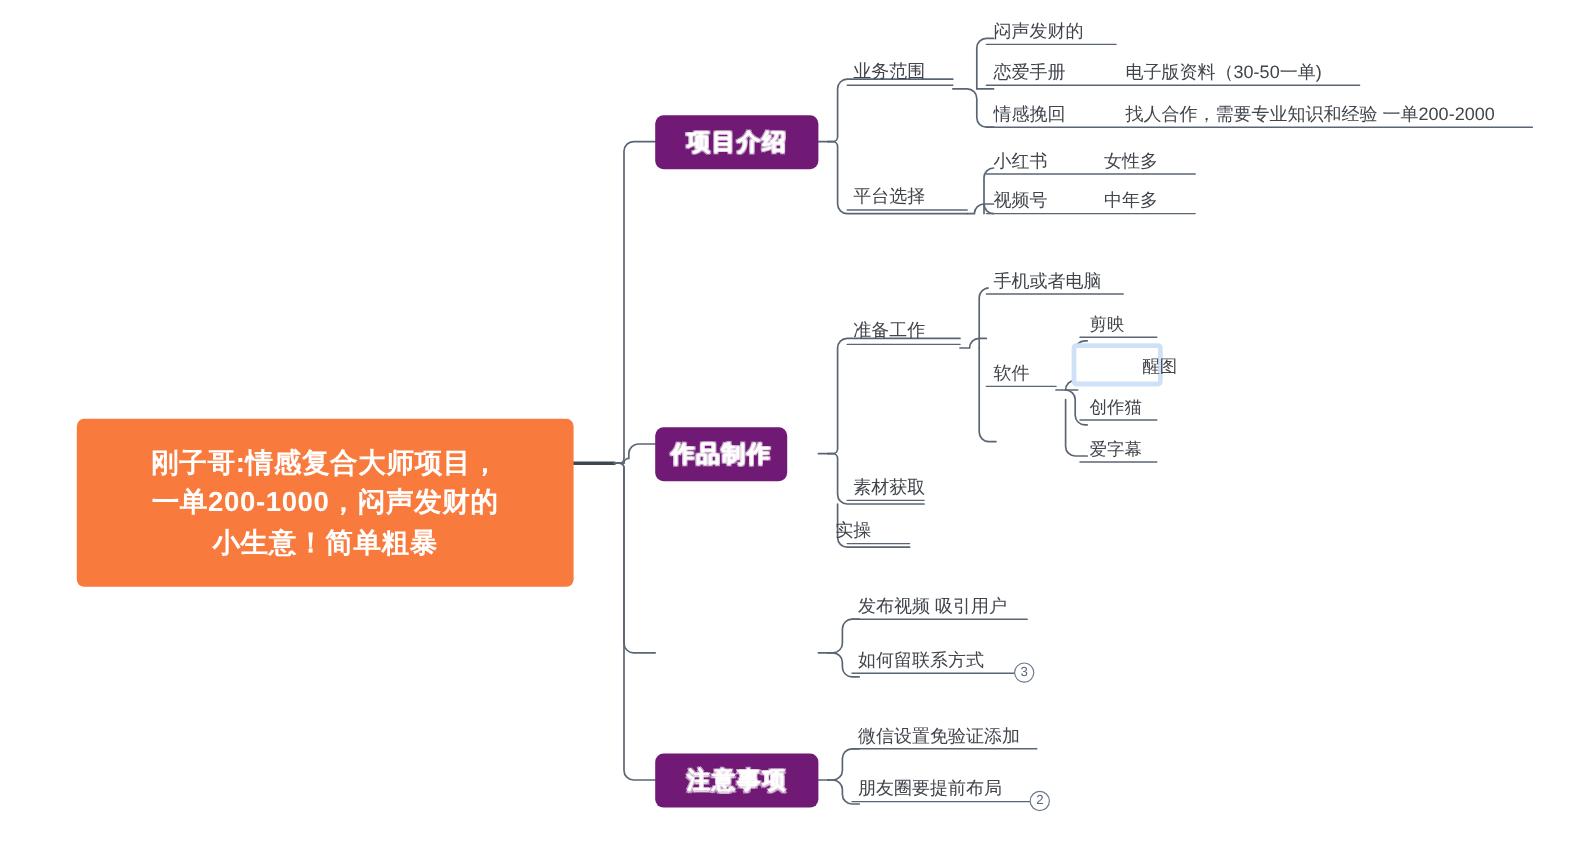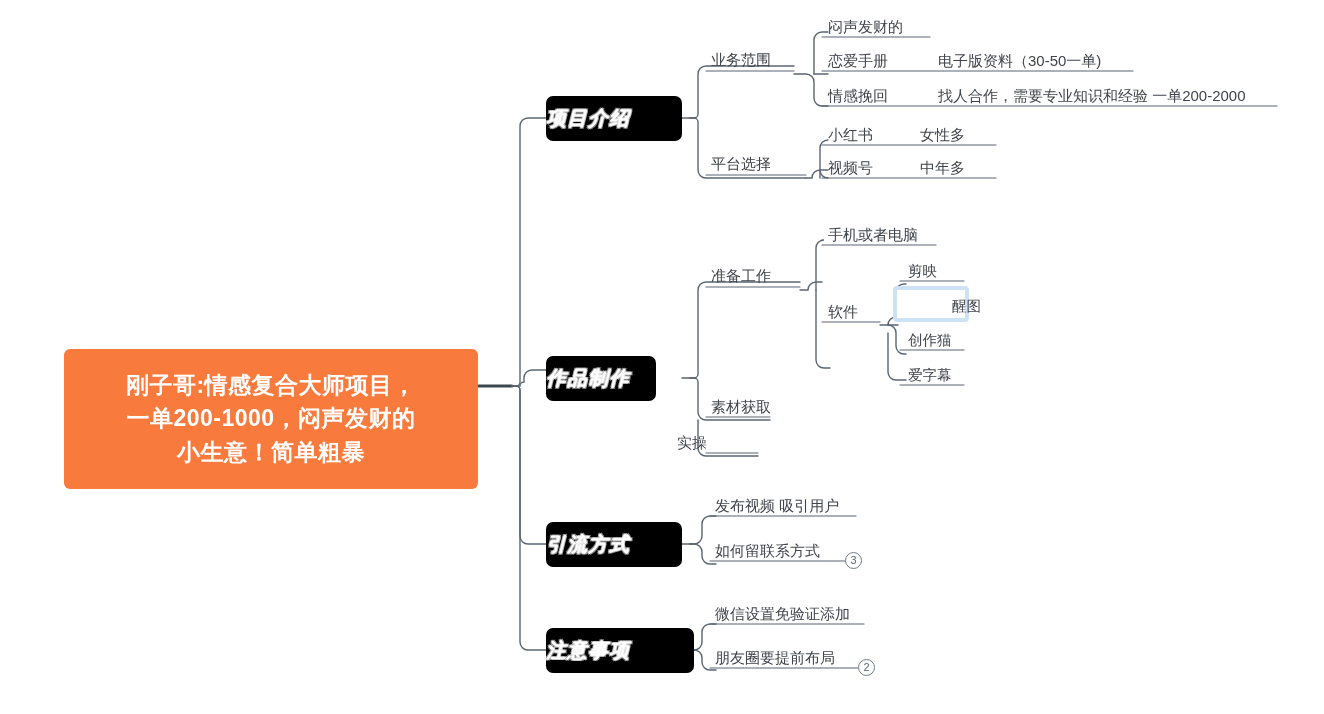--- a/index.html
+++ b/index.html
@@ -42,27 +42,26 @@
     font-size: 23px;
     font-weight: bold;
     line-height: 1.45;
     text-align: center;
     letter-spacing: .5px;
   }
 
   
   .branch-node {
     position: absolute;
-    background: #000000;
+    background: #701a75;
     border-radius: 7px;
     display: flex;
     align-items: center;
-    justify-content: flex-start;
+    justify-content: center;
     z-index: 5;
-    font-style: italic;
   }
   .branch-text {
     color: #ffffff;
     font-size: 20px;
     font-weight: bold;
     letter-spacing: 1px;
     text-shadow:
       -1px -1px 0 rgba(255,255,255,.55),
        1px -1px 0 rgba(255,255,255,.55),
       -1px  1px 0 rgba(255,255,255,.55),
@@ -188,45 +187,42 @@
   </div>
 
   <div class="branch-node" style="left:546px; top:96px; width:136px; height:45px;">
     <span class="branch-text">项目介绍</span>
   </div>
 
   <div class="branch-node" style="left:546px; top:356px; width:110px; height:45px;">
     <span class="branch-text">作品制作</span>
   </div>
 
-  <div class="branch-node" style="left:546px; top:522px; width:136px; height:45px;">
-    <span class="branch-text">引流方式</span>
-  </div>
-
-  <div class="branch-node" style="left:546px; top:628px; width:148px; height:45px;">
+
+  <div class="branch-node" style="left:546px; top:628px; width:136px; height:45px;">
     <span class="branch-text">注意事项</span>
   </div>
 
   <div class="topic" style="left:711px; top:52px;">业务范围</div>
   <div class="topic" style="left:711px; top:156px;">平台选择</div>
 
   <div class="topic" style="left:828px; top:19px;">闷声发财的</div>
   <div class="topic" style="left:828px; top:53px;">恋爱手册</div>
   <div class="topic" style="left:938px; top:53px;">电子版资料（30-50一单)</div>
   <div class="topic" style="left:828px; top:88px;">情感挽回</div>
   <div class="topic" style="left:938px; top:88px;">找人合作，需要专业知识和经验 一单200-2000</div>
 
   <div class="topic" style="left:828px; top:127px;">小红书</div>
   <div class="topic" style="left:920px; top:127px;">女性多</div>
   <div class="topic" style="left:828px; top:160px;">视频号</div>
   <div class="topic" style="left:920px; top:160px;">中年多</div>
 
   <div class="topic" style="left:711px; top:268px;">准备工作</div>
   <div class="topic" style="left:711px; top:399px;">素材获取</div>
-  <div class="topic" style="left:677px; top:435px;">实操</div>
+  <div class="topic" style="left:696px; top:435px;">实操</div>
 
   <div class="topic" style="left:828px; top:227px;">手机或者电脑</div>
   <div class="topic" style="left:828px; top:304px;">软件</div>
 
   <div class="topic small" style="left:908px; top:264px;">剪映</div>
 
   <div class="sel-box" style="left:893px; top:286px; width:76px; height:36px;"></div>
   <div class="topic small" style="left:908px; top:299px; z-index:6;margin-left:44px;">醒图</div>
 
   <div class="topic small" style="left:908px; top:333px;">创作猫</div>

